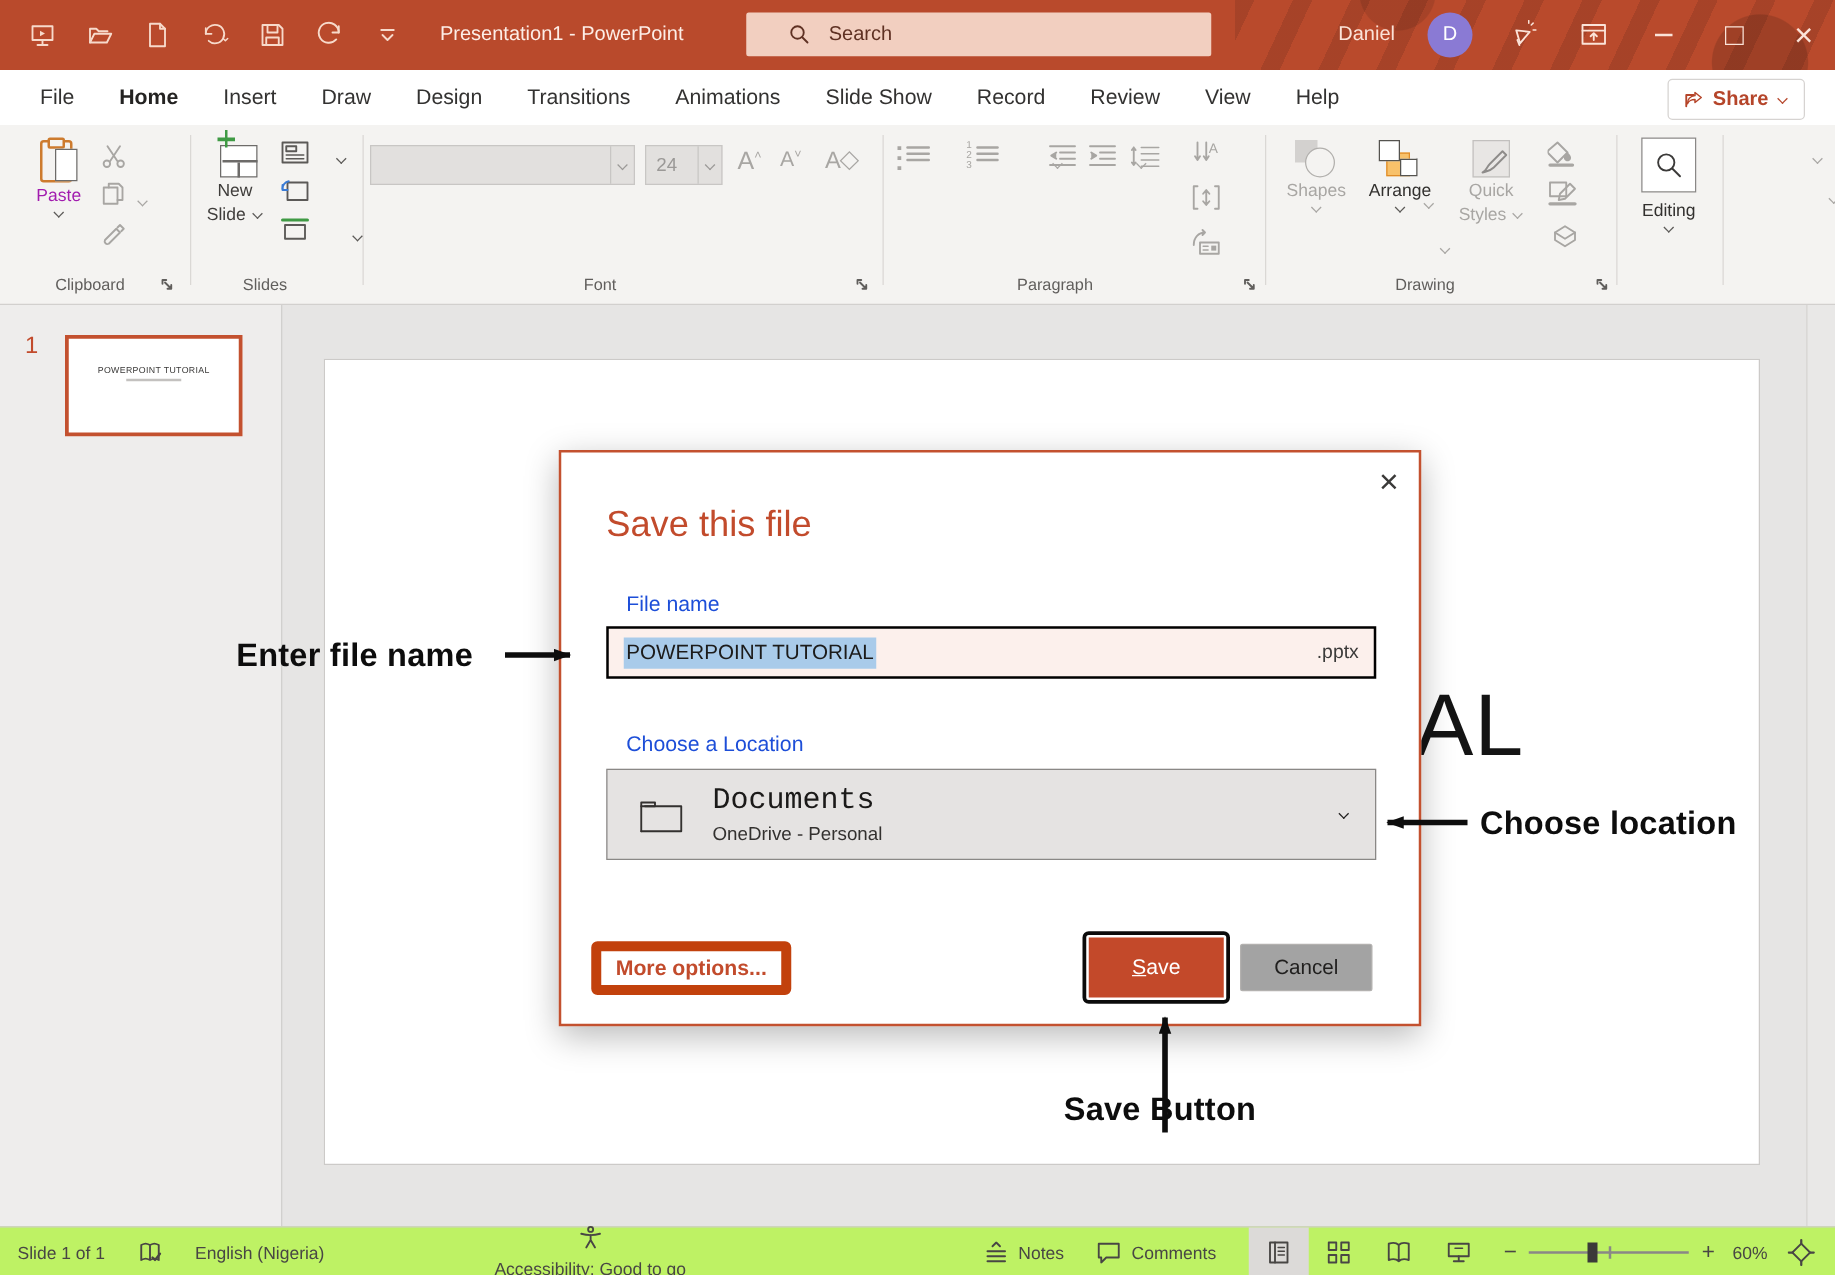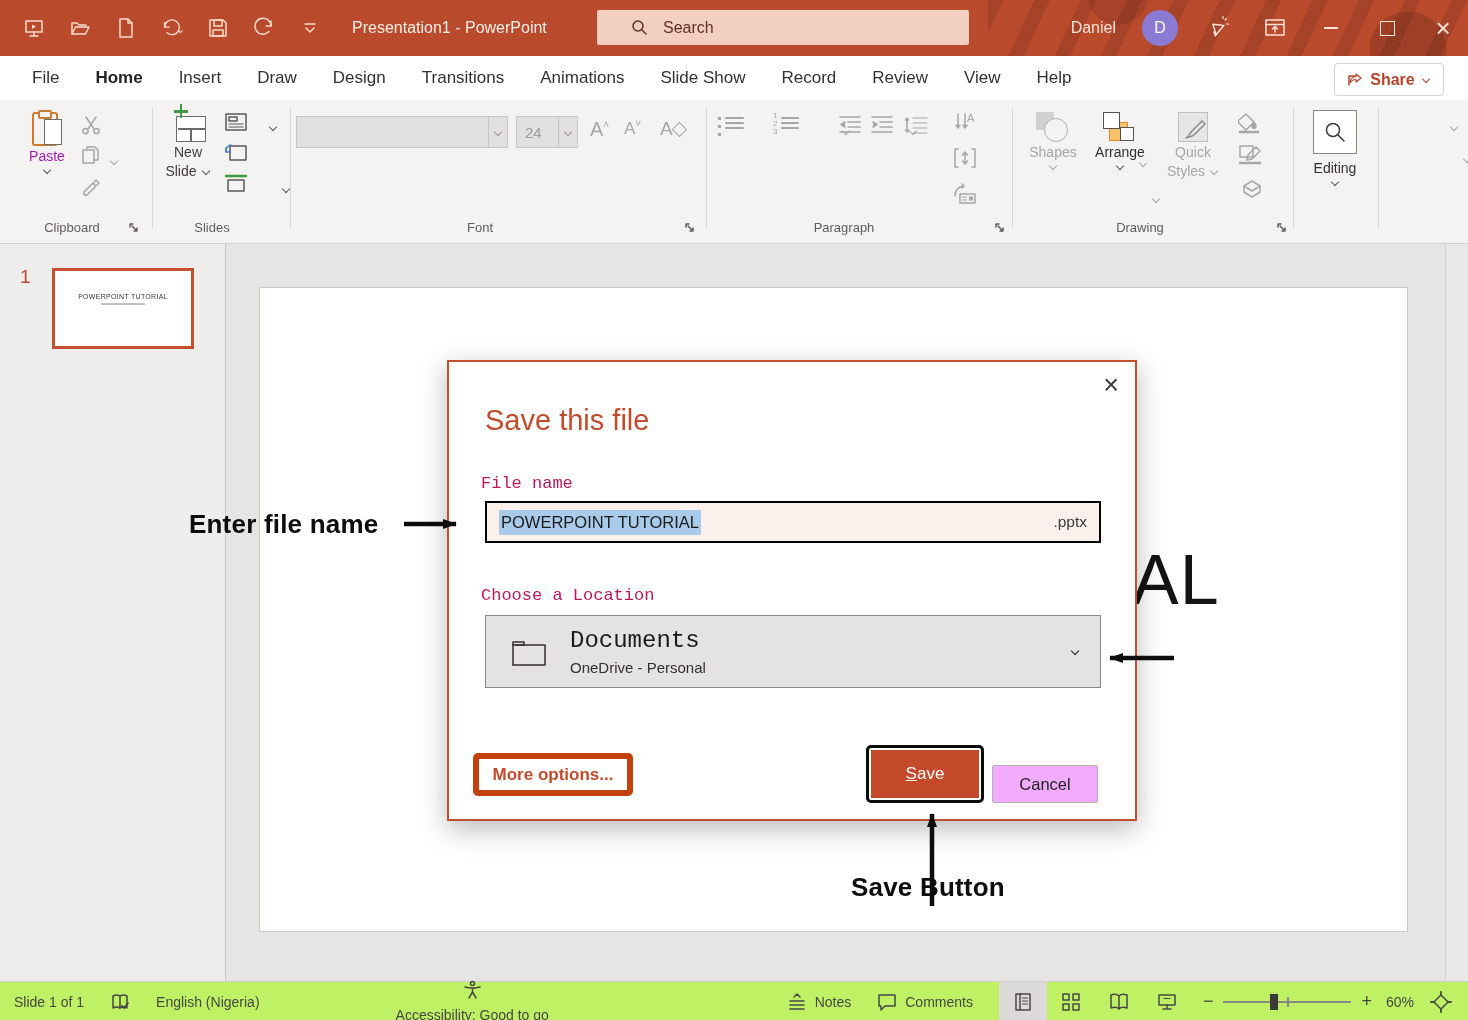--- a/index.html
+++ b/index.html
@@ -72,38 +72,38 @@
   .vwbtn.sel{background:#dcdad8;}
   .zoomtrack{position:relative;width:128px;height:2px;background:#8a8886;margin:0 10px;}
   .zoomtick{position:absolute;left:50%;top:-4px;width:1.6px;height:10px;background:#8a8886;}
   .zoomthumb{position:absolute;left:36%;top:-7px;width:8px;height:16px;background:#3b3a39;}
 
   
   .dialog{position:absolute;left:447px;top:360px;width:690px;height:461px;background:#fff;border:2px solid #c3512f;
     box-sizing:border-box;box-shadow:0 8px 26px rgba(0,0,0,.28);z-index:20;}
   .dlg-close{position:absolute;right:16px;top:8px;font-size:27px;color:#3b3a39;line-height:30px;}
   .dlg-title{position:absolute;left:36px;top:42px;font-size:29px;color:#c24b2c;}
-  .dlg-lab{position:absolute;left:32px;font-size:17px;color:#be185d;font-family:Liberation Mono, monospace;}
+  .dlg-lab{position:absolute;left:52px;font-size:17px;color:#1d4ed8;}
   .fn-field{position:absolute;left:36px;top:139px;width:616px;height:42px;border:2px solid #000;background:#fcf0ec;
     box-sizing:border-box;display:flex;align-items:center;padding:0 12px;font-size:16.5px;color:#1c1b1a;}
   .fn-sel{background:#a9cbea;padding:3px 2px;}
   .fn-ext{margin-left:auto;color:#3b3a39;font-size:15.5px;}
   .loc-dd{position:absolute;left:36px;top:253px;width:616px;height:73px;background:#e5e3e2;border:1px solid #8a8886;
     box-sizing:border-box;display:flex;align-items:center;}
   .loc-folder{margin:0 22px 0 24px;color:#33312f;}
   .loc-name{font-size:24px;color:#1b1a19;font-family:Liberation Mono, monospace;}
   .loc-sub{font-size:15px;color:#33312f;margin-top:5px;}
   .loc-chev{margin-left:auto;margin-right:20px;color:#201f1e;}
-  .moreopt{position:absolute;left:24px;top:391px;width:160px;height:43px;background:#fff;border:6px solid #c2410c;border-radius:5px;
+  .moreopt{position:absolute;left:24px;top:391px;width:160px;height:43px;background:#fff;border:8px solid #c2410c;border-radius:5px;
     display:flex;align-items:center;justify-content:center;font-size:17px;font-weight:bold;color:#c24b2c;box-sizing:border-box;}
   .savewrap{position:absolute;left:417px;top:383px;width:118px;height:58px;border:3px solid #0b0b0b;border-radius:5px;
     background:#fff;box-sizing:border-box;padding:2px;}
   .savebtn{width:100%;height:100%;background:#c3492a;color:#fff;font-size:17px;display:flex;align-items:center;justify-content:center;}
   .savebtn .us{text-decoration:underline;}
-  .cancelbtn{position:absolute;left:543px;top:403px;width:106px;height:38px;background:#f0abfc;border:1px solid #b3b1af;
+  .cancelbtn{position:absolute;left:543px;top:393px;width:106px;height:38px;background:#a3a3a3;border:1px solid #b3b1af;
     box-sizing:border-box;display:flex;align-items:center;justify-content:center;font-size:16.5px;color:#201f1e;border-radius:2px;}
 
   
   .anno{position:absolute;z-index:40;font-weight:bold;color:#0d0d0d;font-size:26px;letter-spacing:.2px;}
   .overlay{position:absolute;left:0;top:0;z-index:45;pointer-events:none;}
 </style>
 </head>
 <body>
 
 <div class="stage">
@@ -567,20 +567,21 @@
     <div class="savewrap">
       <div class="savebtn">
           <span class="us">S</span>
           <span>ave</span>
         </div>
     </div>
     <div class="cancelbtn">Cancel</div>
   </div>
 
   <div class="anno" style="left:189px;top:509px;">Enter file name</div>
+  <div class="anno" style="left:1184px;top:643px;">Choose location</div>
   <div class="anno" style="left:851px;top:872px;">Save Button</div>
   <svg class="overlay" width="1468" height="1020">
     <defs>
       <marker id="ah" markerUnits="userSpaceOnUse" markerWidth="16" markerHeight="12" refX="13" refY="5" orient="auto">
         <path d="M0,0 L14,5 L0,10 Z" fill="#0d0d0d"></path>
       </marker>
     </defs>
     <line x1="404" y1="524" x2="456" y2="524" stroke="#0d0d0d" stroke-width="4.5" marker-end="url(#ah)"></line>
     <line x1="1174" y1="658" x2="1110" y2="658" stroke="#0d0d0d" stroke-width="4.5" marker-end="url(#ah)"></line>
     <line x1="932" y1="906" x2="932" y2="814" stroke="#0d0d0d" stroke-width="4.5" marker-end="url(#ah)"></line>

